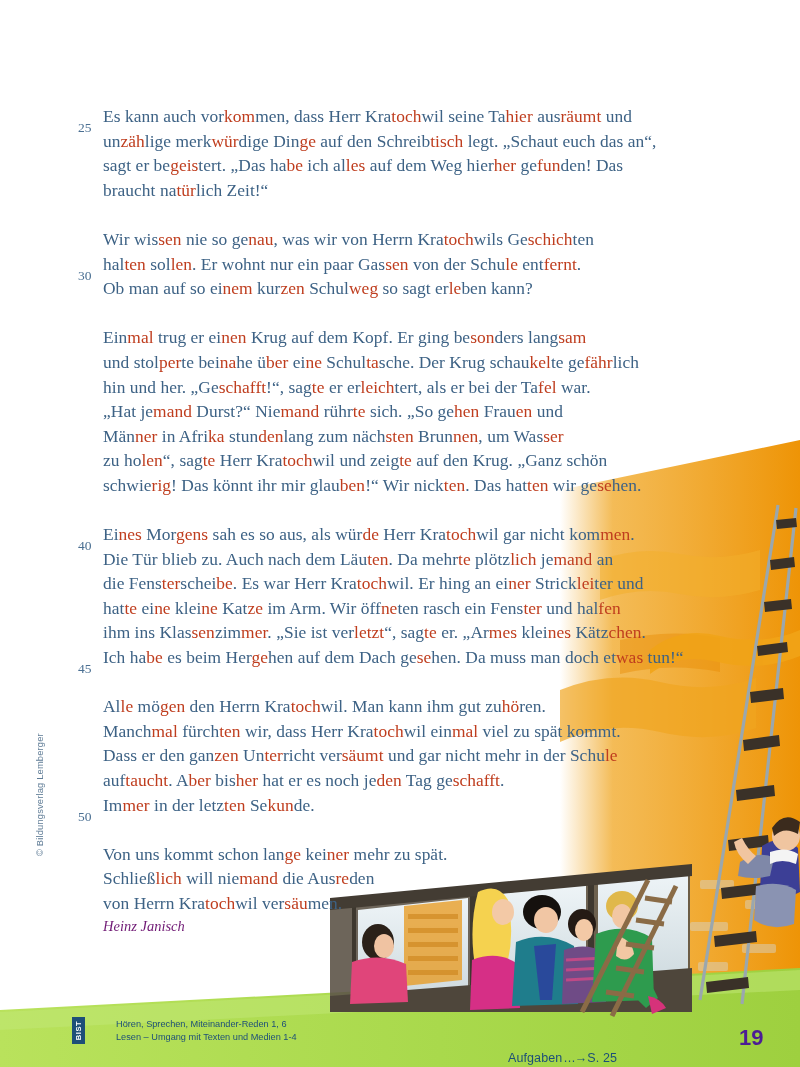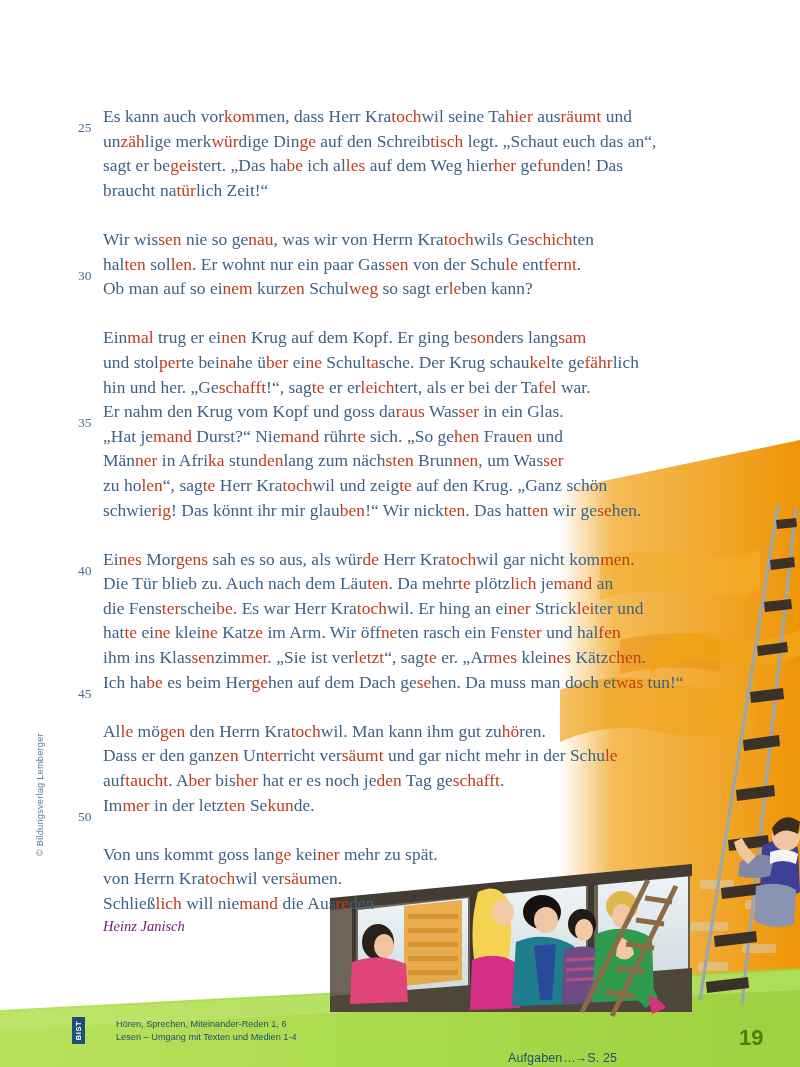--- a/index.html
+++ b/index.html
@@ -137,21 +137,21 @@
     letter-spacing: -1px;
     padding: 0 1px;
   }
   #page-number {
     position: absolute;
     left: 739px;
     top: 18px;
     font-family: "Liberation Sans", sans-serif;
     font-size: 22px;
     font-weight: bold;
-    color: #4d7c0f;
+    color: #4c1d95;
   }
 </style>
 </head>
 <body>
 
 <svg id="illustration" viewBox="0 0 800 1067" xmlns="http://www.w3.org/2000/svg">
   <defs>
     <linearGradient id="wallG" x1="0" y1="0" x2="1" y2="0">
       <stop offset="0%" stop-color="#f0a51f" stop-opacity="0"></stop>
       <stop offset="22%" stop-color="#f0a51f" stop-opacity="0.75"></stop>
@@ -301,41 +301,41 @@
     <div class="text-line"><span class="linenum"></span><span class="body"><span class="s1">sagt er be</span><span class="s2">geis</span><span class="s1">tert. „Das ha</span><span class="s2">be</span><span class="s1"> ich al</span><span class="s2">les</span><span class="s1"> auf dem Weg hier</span><span class="s2">her</span><span class="s1"> ge</span><span class="s2">fun</span><span class="s1">den! Das</span></span></div>
     <div class="text-line"><span class="linenum"></span><span class="body"><span class="s1">braucht na</span><span class="s2">tür</span><span class="s1">lich Zeit!“</span></span></div>
     <div class="para-gap"></div>
     <div class="text-line"><span class="linenum"></span><span class="body"><span class="s1">Wir wis</span><span class="s2">sen</span><span class="s1"> nie so ge</span><span class="s2">nau</span><span class="s1">, was wir von Herrn Kra</span><span class="s2">toch</span><span class="s1">wils Ge</span><span class="s2">schich</span><span class="s1">ten</span></span></div>
     <div class="text-line"><span class="linenum">30</span><span class="body"><span class="s1">hal</span><span class="s2">ten</span><span class="s1"> sol</span><span class="s2">len</span><span class="s1">. Er wohnt nur ein paar Gas</span><span class="s2">sen</span><span class="s1"> von der Schu</span><span class="s2">le</span><span class="s1"> ent</span><span class="s2">fernt</span><span class="s1">.</span></span></div>
     <div class="text-line"><span class="linenum"></span><span class="body"><span class="s1">Ob man auf so ei</span><span class="s2">nem</span><span class="s1"> kur</span><span class="s2">zen</span><span class="s1"> Schul</span><span class="s2">weg</span><span class="s1"> so sagt er</span><span class="s2">le</span><span class="s1">ben kann?</span></span></div>
     <div class="para-gap"></div>
     <div class="text-line"><span class="linenum"></span><span class="body"><span class="s1">Ein</span><span class="s2">mal</span><span class="s1"> trug er ei</span><span class="s2">nen</span><span class="s1"> Krug auf dem Kopf. Er ging be</span><span class="s2">son</span><span class="s1">ders lang</span><span class="s2">sam</span></span></div>
     <div class="text-line"><span class="linenum"></span><span class="body"><span class="s1">und stol</span><span class="s2">per</span><span class="s1">te bei</span><span class="s2">na</span><span class="s1">he ü</span><span class="s2">ber</span><span class="s1"> ei</span><span class="s2">ne</span><span class="s1"> Schul</span><span class="s2">ta</span><span class="s1">sche. Der Krug schau</span><span class="s2">kel</span><span class="s1">te ge</span><span class="s2">fähr</span><span class="s1">lich</span></span></div>
     <div class="text-line"><span class="linenum"></span><span class="body"><span class="s1">hin und her. „Ge</span><span class="s2">schafft</span><span class="s1">!“, sag</span><span class="s2">te</span><span class="s1"> er er</span><span class="s2">leich</span><span class="s1">tert, als er bei der Ta</span><span class="s2">fel</span><span class="s1"> war.</span></span></div>
-    <div class="text-line"><span class="linenum">35</span><span class="body"><span class="s1">Er nahm den Krug vom Kopf und goss da</span><span class="s2">raus</span><span class="s1"> Was</span><span class="s2">ser</span><span class="s1"> in ein Glas.</span></span></div>
     <div class="text-line"><span class="linenum"></span><span class="body"><span class="s1">„Hat je</span><span class="s2">mand</span><span class="s1"> Durst?“ Nie</span><span class="s2">mand</span><span class="s1"> rühr</span><span class="s2">te</span><span class="s1"> sich. „So ge</span><span class="s2">hen</span><span class="s1"> Frau</span><span class="s2">en</span><span class="s1"> und</span></span></div>
     <div class="text-line"><span class="linenum"></span><span class="body"><span class="s1">Män</span><span class="s2">ner</span><span class="s1"> in Afri</span><span class="s2">ka</span><span class="s1"> stun</span><span class="s2">den</span><span class="s1">lang zum näch</span><span class="s2">sten</span><span class="s1"> Brun</span><span class="s2">nen</span><span class="s1">, um Was</span><span class="s2">ser</span></span></div>
     <div class="text-line"><span class="linenum"></span><span class="body"><span class="s1">zu ho</span><span class="s2">len</span><span class="s1">“, sag</span><span class="s2">te</span><span class="s1"> Herr Kra</span><span class="s2">toch</span><span class="s1">wil und zeig</span><span class="s2">te</span><span class="s1"> auf den Krug. „Ganz schön</span></span></div>
     <div class="text-line"><span class="linenum"></span><span class="body"><span class="s1">schwie</span><span class="s2">rig</span><span class="s1">! Das könnt ihr mir glau</span><span class="s2">ben</span><span class="s1">!“ Wir nick</span><span class="s2">ten</span><span class="s1">. Das hat</span><span class="s2">ten</span><span class="s1"> wir ge</span><span class="s2">se</span><span class="s1">hen.</span></span></div>
     <div class="para-gap"></div>
     <div class="text-line"><span class="linenum">40</span><span class="body"><span class="s1">Ei</span><span class="s2">nes</span><span class="s1"> Mor</span><span class="s2">gens</span><span class="s1"> sah es so aus, als wür</span><span class="s2">de</span><span class="s1"> Herr Kra</span><span class="s2">toch</span><span class="s1">wil gar nicht kom</span><span class="s2">men</span><span class="s1">.</span></span></div>
     <div class="text-line"><span class="linenum"></span><span class="body"><span class="s1">Die Tür blieb zu. Auch nach dem Läu</span><span class="s2">ten</span><span class="s1">. Da mehr</span><span class="s2">te</span><span class="s1"> plötz</span><span class="s2">lich</span><span class="s1"> je</span><span class="s2">mand</span><span class="s1"> an</span></span></div>
     <div class="text-line"><span class="linenum"></span><span class="body"><span class="s1">die Fens</span><span class="s2">ter</span><span class="s1">schei</span><span class="s2">be</span><span class="s1">. Es war Herr Kra</span><span class="s2">toch</span><span class="s1">wil. Er hing an ei</span><span class="s2">ner</span><span class="s1"> Strick</span><span class="s2">lei</span><span class="s1">ter und</span></span></div>
     <div class="text-line"><span class="linenum"></span><span class="body"><span class="s1">hat</span><span class="s2">te</span><span class="s1"> ei</span><span class="s2">ne</span><span class="s1"> klei</span><span class="s2">ne</span><span class="s1"> Kat</span><span class="s2">ze</span><span class="s1"> im Arm. Wir öff</span><span class="s2">ne</span><span class="s1">ten rasch ein Fens</span><span class="s2">ter</span><span class="s1"> und hal</span><span class="s2">fen</span></span></div>
     <div class="text-line"><span class="linenum"></span><span class="body"><span class="s1">ihm ins Klas</span><span class="s2">sen</span><span class="s1">zim</span><span class="s2">mer</span><span class="s1">. „Sie ist ver</span><span class="s2">letzt</span><span class="s1">“, sag</span><span class="s2">te</span><span class="s1"> er. „Ar</span><span class="s2">mes</span><span class="s1"> klei</span><span class="s2">nes</span><span class="s1"> Kätz</span><span class="s2">chen</span><span class="s1">.</span></span></div>
     <div class="text-line"><span class="linenum">45</span><span class="body"><span class="s1">Ich ha</span><span class="s2">be</span><span class="s1"> es beim Her</span><span class="s2">ge</span><span class="s1">hen auf dem Dach ge</span><span class="s2">se</span><span class="s1">hen. Da muss man doch et</span><span class="s2">was</span><span class="s1"> tun!“</span></span></div>
     <div class="para-gap"></div>
     <div class="text-line"><span class="linenum"></span><span class="body"><span class="s1">Al</span><span class="s2">le</span><span class="s1"> mö</span><span class="s2">gen</span><span class="s1"> den Herrn Kra</span><span class="s2">toch</span><span class="s1">wil. Man kann ihm gut zu</span><span class="s2">hö</span><span class="s1">ren.</span></span></div>
+    <div class="text-line"><span class="linenum"></span><span class="body"><span class="s1">Manch</span><span class="s2">mal</span><span class="s1"> fürch</span><span class="s2">ten</span><span class="s1"> wir, dass Herr Kra</span><span class="s2">toch</span><span class="s1">wil ein</span><span class="s2">mal</span><span class="s1"> viel zu spät kommt.</span></span></div>
     <div class="text-line"><span class="linenum"></span><span class="body"><span class="s1">Dass er den gan</span><span class="s2">zen</span><span class="s1"> Un</span><span class="s2">ter</span><span class="s1">richt ver</span><span class="s2">säumt</span><span class="s1"> und gar nicht mehr in der Schu</span><span class="s2">le</span></span></div>
     <div class="text-line"><span class="linenum"></span><span class="body"><span class="s1">auf</span><span class="s2">taucht</span><span class="s1">. A</span><span class="s2">ber</span><span class="s1"> bis</span><span class="s2">her</span><span class="s1"> hat er es noch je</span><span class="s2">den</span><span class="s1"> Tag ge</span><span class="s2">schafft</span><span class="s1">.</span></span></div>
     <div class="text-line"><span class="linenum">50</span><span class="body"><span class="s1">Im</span><span class="s2">mer</span><span class="s1"> in der letz</span><span class="s2">ten</span><span class="s1"> Se</span><span class="s2">kun</span><span class="s1">de.</span></span></div>
     <div class="para-gap"></div>
-    <div class="text-line"><span class="linenum"></span><span class="body"><span class="s1">Von uns kommt goss lan</span><span class="s2">ge</span><span class="s1"> kei</span><span class="s2">ner</span><span class="s1"> mehr zu spät.</span></span></div>
+    <div class="text-line"><span class="linenum"></span><span class="body"><span class="s1">Von uns kommt schon lan</span><span class="s2">ge</span><span class="s1"> kei</span><span class="s2">ner</span><span class="s1"> mehr zu spät.</span></span></div>
+    <div class="text-line"><span class="linenum"></span><span class="body"><span class="s1">Schließ</span><span class="s2">lich</span><span class="s1"> will nie</span><span class="s2">mand</span><span class="s1"> die Aus</span><span class="s2">re</span><span class="s1">den</span></span></div>
     <div class="text-line"><span class="linenum"></span><span class="body"><span class="s1">von Herrn Kra</span><span class="s2">toch</span><span class="s1">wil ver</span><span class="s2">säu</span><span class="s1">men.</span></span></div>
-    <div class="text-line"><span class="linenum"></span><span class="body"><span class="s1">Schließ</span><span class="s2">lich</span><span class="s1"> will nie</span><span class="s2">mand</span><span class="s1"> die Aus</span><span class="s2">re</span><span class="s1">den</span></span></div>
   </div>
 
 <div class="author">Heinz Janisch</div>
 
 <div id="copyright">© Bildungsverlag Lemberger</div>
 
 <div id="footer">
   <div id="bist-block">
     <div id="bist-badge">
       <span>BIST</span>

